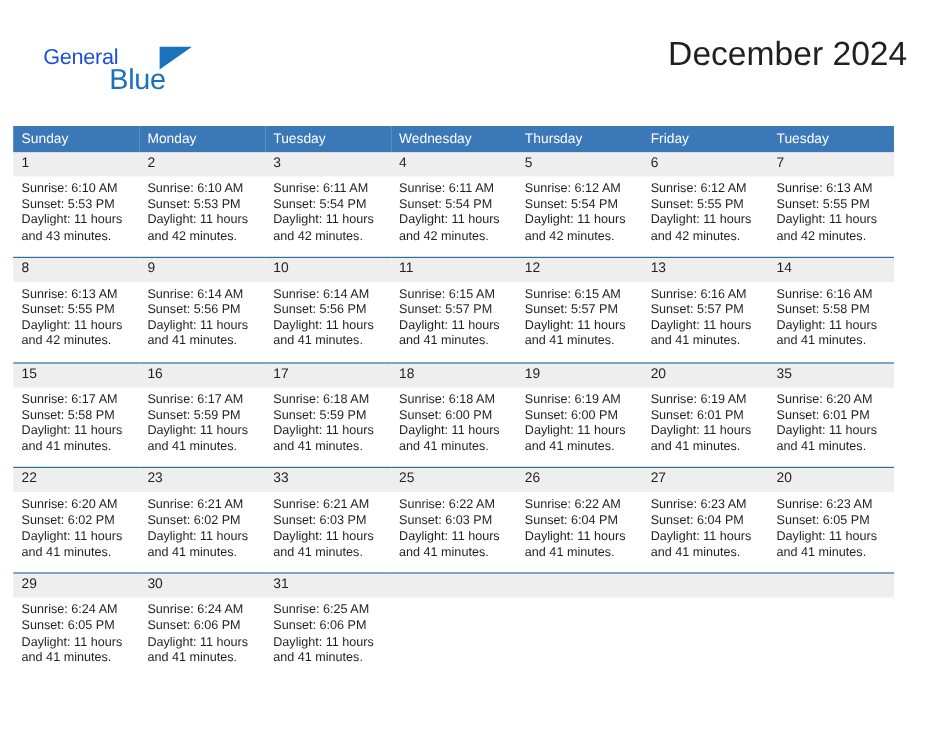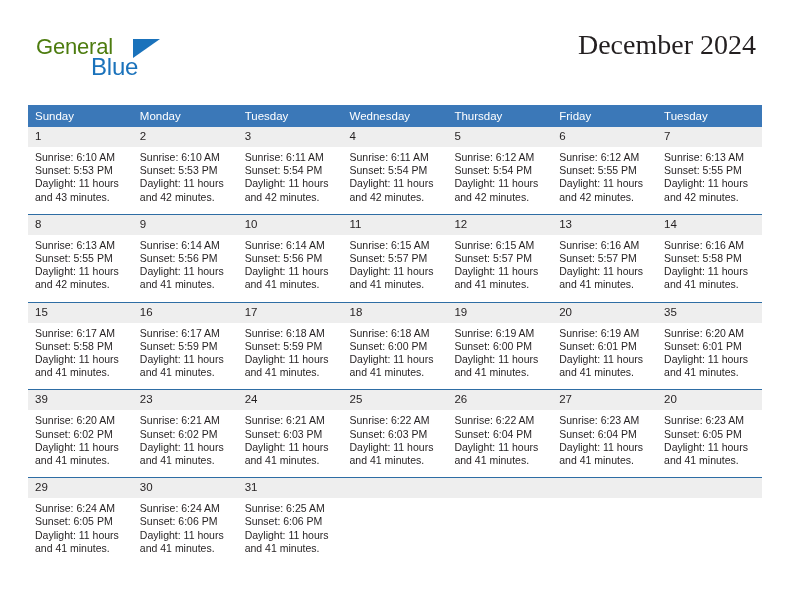--- a/index.html
+++ b/index.html
@@ -26,22 +26,22 @@
   .logo {
     position: absolute;
     left: 36px;
     top: 36px;
     width: 200px;
     height: 50px;
   }
   .logo-general {
     position: absolute;
     left: 0; top: 0;
-    font-size: 22px;
-    color: #4d7c0f;
+    font-size: 18px;
+    color: #1d4ed8;
     letter-spacing: -0.2px;
     line-height: 22px;
   }
   .logo-blue {
     position: absolute;
     left: 55px; top: 20px;
     font-size: 24px;
     color: #1a72bb;
     letter-spacing: -0.2px;
     line-height: 22px;
@@ -52,41 +52,40 @@
     width: 0; height: 0;
     border-left: 27px solid #1a72bb;
     border-bottom: 19px solid transparent;
   }
 
   .title-block {
     position: absolute;
     right: 36px;
     top: 28px;
     text-align: left;
-    font-family: Liberation Serif, serif;
   }
   .cal-title {
     font-size: 28px;
     font-weight: normal;
     color: #231f20;
     line-height: 34px;
     white-space: nowrap;
   }
   .cal-subtitle {
     margin-top: 7px;
     font-size: 14px;
     color: #231f20;
     line-height: 17px;
     white-space: nowrap;
   }
 
   
   .calendar {
     position: absolute;
-    left: 28px;
+    left: 11px;
     top: 105px;
     width: 734px;
     border-collapse: collapse;
     table-layout: fixed;
   }
   .calendar th {
     background: #3b78b8;
     color: #ffffff;
     font-size: 11.5px;
     font-weight: normal;
@@ -350,39 +349,39 @@
             <div>Sunrise: 6:20 AM</div>
             <div>Sunset: 6:01 PM</div>
             <div>Daylight: 11 hours</div>
             <div>and 41 minutes.</div>
           </div>
         </td>
       </tr>
 
       <tr class="week-row">
         <td>
-          <div class="daynum">39</div>
+          <div class="daynum">22</div>
           <div class="daybody">
             <div>Sunrise: 6:20 AM</div>
             <div>Sunset: 6:02 PM</div>
             <div>Daylight: 11 hours</div>
             <div>and 41 minutes.</div>
           </div>
         </td>
         <td>
           <div class="daynum">23</div>
           <div class="daybody">
             <div>Sunrise: 6:21 AM</div>
             <div>Sunset: 6:02 PM</div>
             <div>Daylight: 11 hours</div>
             <div>and 41 minutes.</div>
           </div>
         </td>
         <td>
-          <div class="daynum">24</div>
+          <div class="daynum">33</div>
           <div class="daybody">
             <div>Sunrise: 6:21 AM</div>
             <div>Sunset: 6:03 PM</div>
             <div>Daylight: 11 hours</div>
             <div>and 41 minutes.</div>
           </div>
         </td>
         <td>
           <div class="daynum">25</div>
           <div class="daybody">

